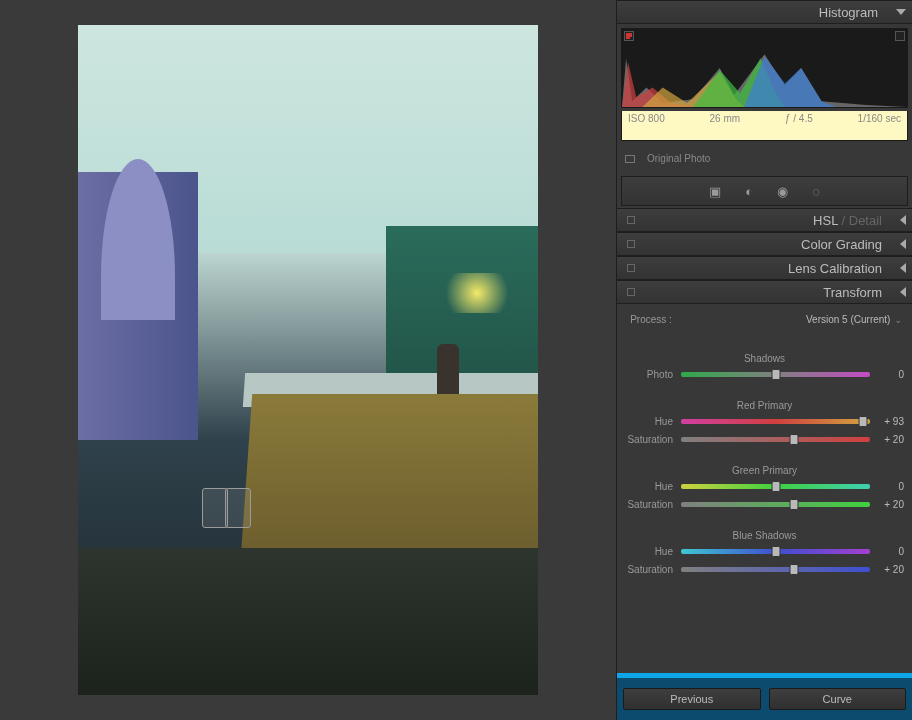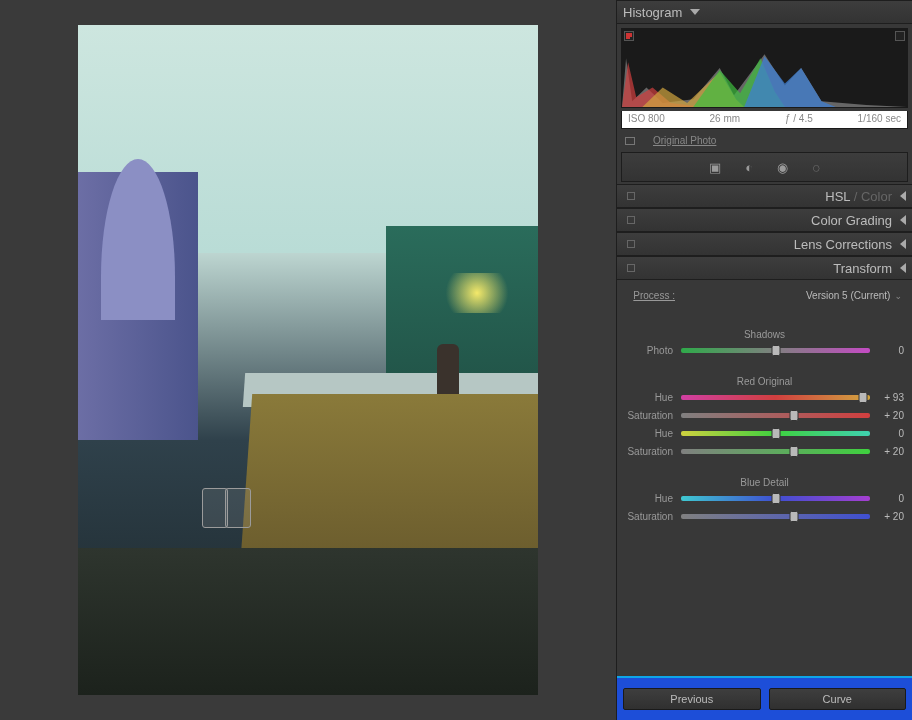--- a/index.html
+++ b/index.html
@@ -12,46 +12,46 @@
   .wallR { position:absolute; top:30%; right:0; width:33%; height:34%; background: linear-gradient(180deg,#2a6c5b,#1e4a40); }
   .lampglow { position:absolute; top:52%; left:47%; width:40px; height:40px; background: radial-gradient(circle,#f4e96a 0%,rgba(244,233,106,0) 70%); }
   .lampglow2 { position:absolute; top:37%; left:78%; width:80px; height:40px; background: radial-gradient(circle,#f4e96a 0%,rgba(244,233,106,0) 70%); }
   .counter { position:absolute; bottom:10%; left:36%; width:70%; height:35%; background: linear-gradient(180deg,#8a7a3a,#5e5028); transform: skewX(-4deg); }
   .countertop { position:absolute; bottom:43%; left:36%; width:70%; height:5%; background:#b6c7c4; transform: skewX(-4deg); }
   .floor { position:absolute; bottom:0; left:0; right:0; height:22%; background: linear-gradient(180deg,#2e352e,#1c221c); }
   .stool { position:absolute; bottom:25%; left:27%; width:26px; height:40px; border:1px solid #9b9b9b; border-radius:3px; background:rgba(180,180,180,0.15);}
   .stool2 { left:32%; }
   .person { position:absolute; bottom:45%; left:78%; width:22px; height:50px; background:#3a322c; border-radius:6px 6px 0 0;}
   .sidepanel { width: 296px; height: 100%; background: #383838; border-left: 1px solid #1e1e1e; display: flex; flex-direction: column; }
-  .section-header { display: flex; align-items: center; justify-content: flex-start; gap: 8px; height: 24px; padding: 0 6px; font-size: 13px; border-top: 1px solid #1e1e1e; border-bottom: 1px solid #1e1e1e; background: linear-gradient(#3d3d3d,#333); cursor: pointer; }
+  .section-header { display: flex; align-items: center; justify-content: flex-end; gap: 18px; height: 24px; padding: 0 6px; font-size: 13px; border-top: 1px solid #1e1e1e; border-bottom: 1px solid #1e1e1e; background: linear-gradient(#3d3d3d,#333); cursor: pointer; }
   .section-header .sw { width:8px; height:8px; border:1px solid #666; margin-right:auto; margin-left:4px; }
   .section-header .tri { width:0; height:0; border-left:5px solid transparent; border-right:5px solid transparent; border-top:6px solid #aaa; }
   .section-header .left-tri { width:0; height:0; border-top:5px solid transparent; border-bottom:5px solid transparent; border-right:6px solid #aaa; }
   .hist-box { margin:4px; border:1px solid #1a1a1a; background:#1a1a1a; position:relative; height:80px; }
   .hist-box .clip { position:absolute; top:2px; width:10px; height:10px; background:#222; border:1px solid #555;}
   .hist-box .clip.l{ left:2px; } .hist-box .clip.l::after{content:"";position:absolute;inset:1px;border-left:4px solid #c33;border-top:4px solid #c33;}
   .hist-box .clip.r{ right:2px; }
-  .hist-meta { display:flex; justify-content:space-between; font-size:10px; color:#888; padding:2px 6px 4px; background:#ffffff; margin:-1px 4px 0; border:1px solid #1a1a1a; border-top:none;}
-  .orig { display:flex; align-items:center; gap:18px; padding:6px 8px; font-size:10px; color:#888;text-decoration:underline; }
+  .hist-meta { display:flex; justify-content:space-between; font-size:10px; color:#888; padding:2px 6px 16px; background:#fef9c3; margin:-1px 4px 0; border:1px solid #1a1a1a; border-top:none;}
+  .orig { display:flex; align-items:center; gap:12px; padding:12px 8px; font-size:10px; color:#888; }
   .orig .box { width:10px; height:8px; border:1px solid #777; }
   .toolstrip { display:flex; justify-content:center; gap:24px; align-items:center; height:30px; margin:0 4px 2px; background: linear-gradient(#3d3d3d,#333); border:1px solid #1d1d1d; }
   .toolstrip span { color:#9a9a9a; font-size:13px; cursor:pointer;}
   .panel-body { padding: 6px 8px 12px; }
   .row { display:flex; align-items:center; height:16px; margin-bottom:2px; }
   .row .lab { width:56px; text-align:right; font-size:10px; color:#999; padding-right:8px;}
   .row .track { flex:1; height:5px; position:relative; border-radius:2px; }
   .row .thumb { position:absolute; top:-3px; width:9px; height:11px; background:#b9b9b9; border:1px solid #333; border-radius:2px; transform:translateX(-50%);}
   .row .val { width:34px; text-align:right; font-size:10px; color:#bbb; padding-left:6px;}
   .subhead { text-align:center; font-size:10px; color:#999; margin:18px 0 2px; }
   .proc-row { display:flex; align-items:center; padding:4px 2px 10px; font-size:10px; color:#999;}
-  .proc-row .pl { width:56px; text-align:right; padding-right:8px;text-decoration:underline;}
+  .proc-row .pl { width:56px; text-align:center; padding-right:8px;}
   .proc-row .pv { flex:1; text-align:right; color:#bbb; cursor:pointer;}
   .proc-row .dd { margin-left:4px; font-size:9px; color:#888;}
   .spacer { flex:1; }
-  .footer { padding: 10px 6px; display:flex; gap:8px; border-top:2px solid #0ea5e9; background:#1d4ed8;}
+  .footer { padding: 10px 6px; display:flex; gap:8px; border-top:5px solid #0ea5e9; background:#0c4a6e;}
   .footer button { flex:1; height:22px; background: linear-gradient(#3e3e3e,#303030); border:1px solid #1a1a1a; color:#bcbcbc; font-size:11px; border-radius:2px; cursor:pointer;}
   .hsl-label .dim { color:#666; }
   .grad-tint { background: linear-gradient(90deg,#2faa4a,#808080,#c44bc4); }
   .grad-rh  { background: linear-gradient(90deg,#d13fa3,#d13f3f,#d1a53f); }
   .grad-rs  { background: linear-gradient(90deg,#808080,#d13f3f); }
   .grad-gh  { background: linear-gradient(90deg,#cfd13f,#3fd13f,#3fd1b0); }
   .grad-gs  { background: linear-gradient(90deg,#808080,#3fd13f); }
   .grad-bh  { background: linear-gradient(90deg,#3fc8d1,#3f4fd1,#a53fd1); }
   .grad-bs  { background: linear-gradient(90deg,#808080,#3f4fd1); }
 </style>
@@ -108,31 +108,31 @@
 
   <div class="toolstrip">
     <span>▣</span>
     <span>◐</span>
     <span>◉</span>
     <span>◌</span>
   </div>
 
   <div class="section-header collapsed">
     <span class="sw"></span>
-    <span class="hsl-label"><span>HSL</span><span class="dim"> / </span><span class="dim">Color</span></span>
+    <span class="hsl-label"><span>HSL</span><span class="dim"> / </span><span class="dim">Detail</span></span>
     <span class="left-tri"></span>
   </div>
   <div class="section-header collapsed">
     <span class="sw"></span>
     <span>Color Grading</span>
     <span class="left-tri"></span>
   </div>
   <div class="section-header collapsed">
     <span class="sw"></span>
-    <span>Lens Corrections</span>
+    <span>Lens Calibration</span>
     <span class="left-tri"></span>
   </div>
   <div class="section-header collapsed">
     <span class="sw"></span>
     <span>Transform</span>
     <span class="left-tri"></span>
   </div>
 
   <div class="panel-body">
     <div class="proc-row">
@@ -142,52 +142,53 @@
 
     <div class="subhead">Shadows</div>
     <div class="row">
       <span class="lab">Photo</span>
       <div class="track grad-tint">
           <div class="thumb" style="left:50%"></div>
         </div>
       <span class="val">0</span>
     </div>
 
-    <div class="subhead">Red Original</div>
+    <div class="subhead">Red Primary</div>
     <div class="row">
       <span class="lab">Hue</span>
       <div class="track grad-rh">
           <div class="thumb" style="left:96.5%"></div>
         </div>
       <span class="val">+ 93</span>
     </div>
     <div class="row">
       <span class="lab">Saturation</span>
       <div class="track grad-rs">
           <div class="thumb" style="left:60%"></div>
         </div>
       <span class="val">+ 20</span>
     </div>
 
+    <div class="subhead">Green Primary</div>
     <div class="row">
       <span class="lab">Hue</span>
       <div class="track grad-gh">
           <div class="thumb" style="left:50%"></div>
         </div>
       <span class="val">0</span>
     </div>
     <div class="row">
       <span class="lab">Saturation</span>
       <div class="track grad-gs">
           <div class="thumb" style="left:60%"></div>
         </div>
       <span class="val">+ 20</span>
     </div>
 
-    <div class="subhead">Blue Detail</div>
+    <div class="subhead">Blue Shadows</div>
     <div class="row">
       <span class="lab">Hue</span>
       <div class="track grad-bh">
           <div class="thumb" style="left:50%"></div>
         </div>
       <span class="val">0</span>
     </div>
     <div class="row">
       <span class="lab">Saturation</span>
       <div class="track grad-bs">

